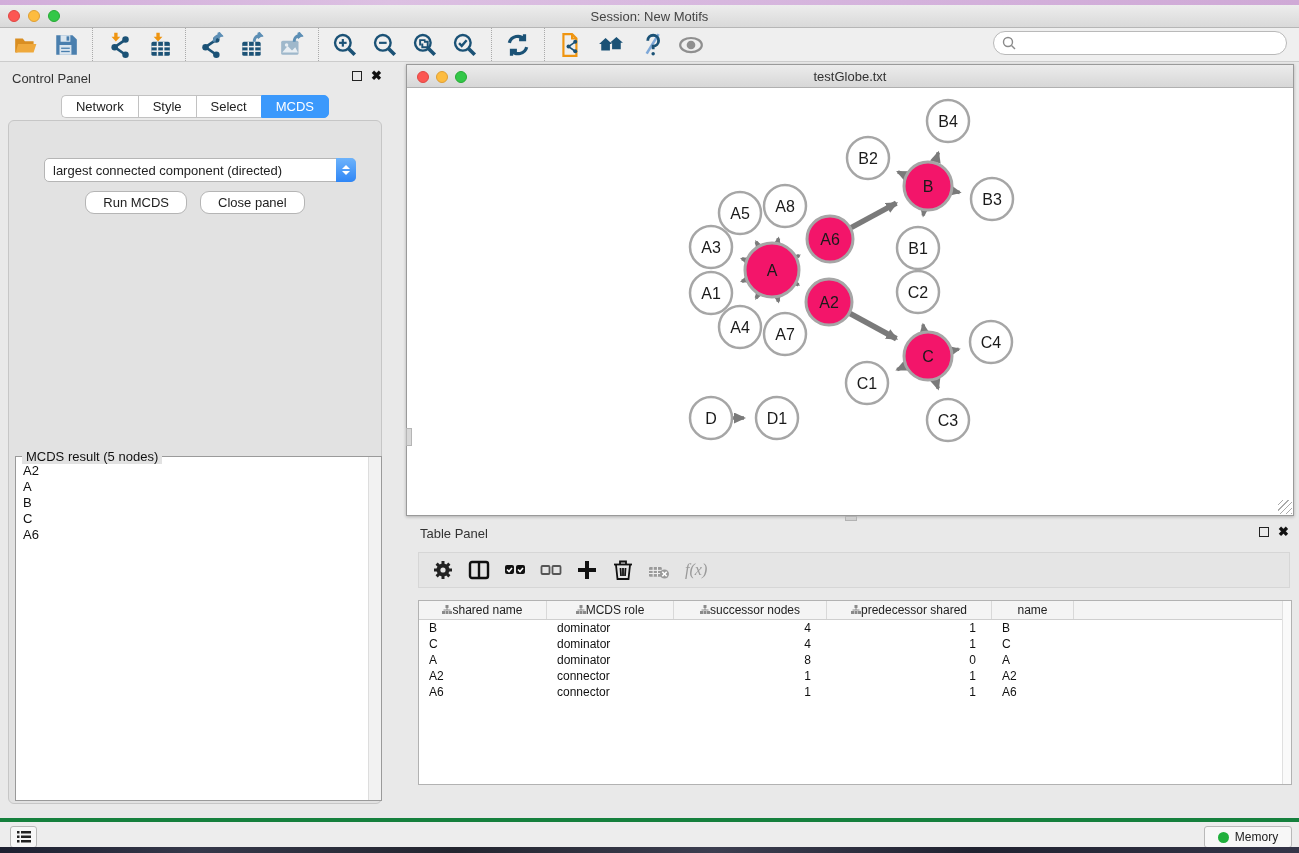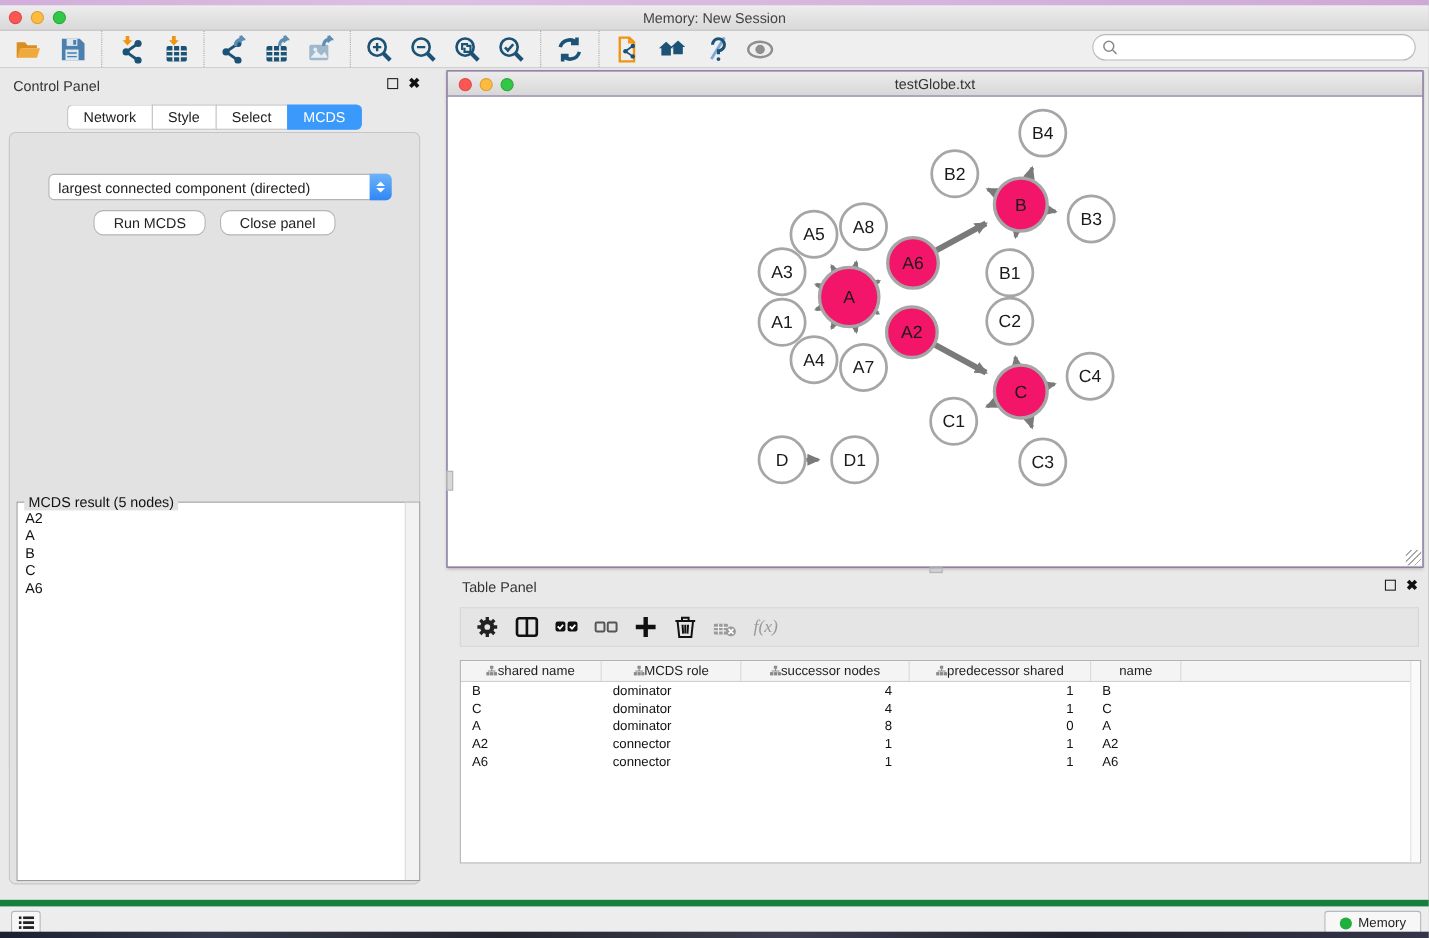--- a/index.html
+++ b/index.html
@@ -91,21 +91,21 @@
   .td.l { text-align:left; padding-left:10px; }
   .td.r { text-align:right; padding-right:16px; }
   .table-vscroll { position:absolute; right:0; top:0; bottom:0; width:9px; background:#fafafa; border-left:1px solid #e0e0e0; }
   .bottom-tabs { position:absolute; left:672px; top:790px; height:22px; display:flex;
     border:1px solid #c6c6c6; border-radius:5px; overflow:hidden; background:#fff; }
   .b-tab { font-size:13px; padding:2px 14px; display:flex; align-items:center; border-right:1px solid #c6c6c6; color:#222; background:#fff; }
   .b-tab:last-child { border-right:none; }
   .b-tab.active { background:#3b99fc; color:#fff; }
   
   .status-bar { position:absolute; left:0; top:818px; width:1299px; height:29px;
-    background:#ededed; border-top:6px solid #15803d; }
+    background:#ededed; border-top:4px solid #15803d; }
   .status-left-btn { position:absolute; left:10px; top:4px; width:27px; height:22px;
     background:#f7f7f7; border:1px solid #b9b9b9; border-radius:3px; display:flex; align-items:center; justify-content:center; }
   .memory-btn { position:absolute; right:7px; top:4px; width:88px; height:22px; background:#f7f7f7;
     border:1px solid #b9b9b9; border-radius:3px; display:flex; align-items:center; justify-content:center; gap:6px; font-size:12px; }
   .mem-dot { width:11px; height:11px; border-radius:50%; background:#1faf3c; }
   .desk-strip { position:absolute; left:0; top:847px; width:1299px; height:6px;
     background:linear-gradient(90deg,#1d2030,#35384a 15%,#23252f 35%,#3c3e50 55%,#202230 75%,#343548); }
 </style>
 </head>
 <body>
@@ -113,21 +113,21 @@
 <div id="desktop">
 
   <div class="top-strip"></div>
 
   <div class="titlebar">
     <div class="lights">
       <span class="light red"></span>
       <span class="light yellow"></span>
       <span class="light green"></span>
     </div>
-    <span>Memory: New Session</span>
+    <span>Session: New Motifs</span>
   </div>
 
   <div class="toolbar" id="main-toolbar">
       <div class="tb-group">
         <div class="tb-btn">
           <svg width="26" height="26" viewBox="0 0 24 24">
             <path d="M2 6h7l2 2.5h8v2.5H6.5L4 19H2z" fill="#d98e22"></path>
             <path d="M4.6 11h17L19 19H2.6z" fill="#efa93c"></path>
           </svg>
         </div>

